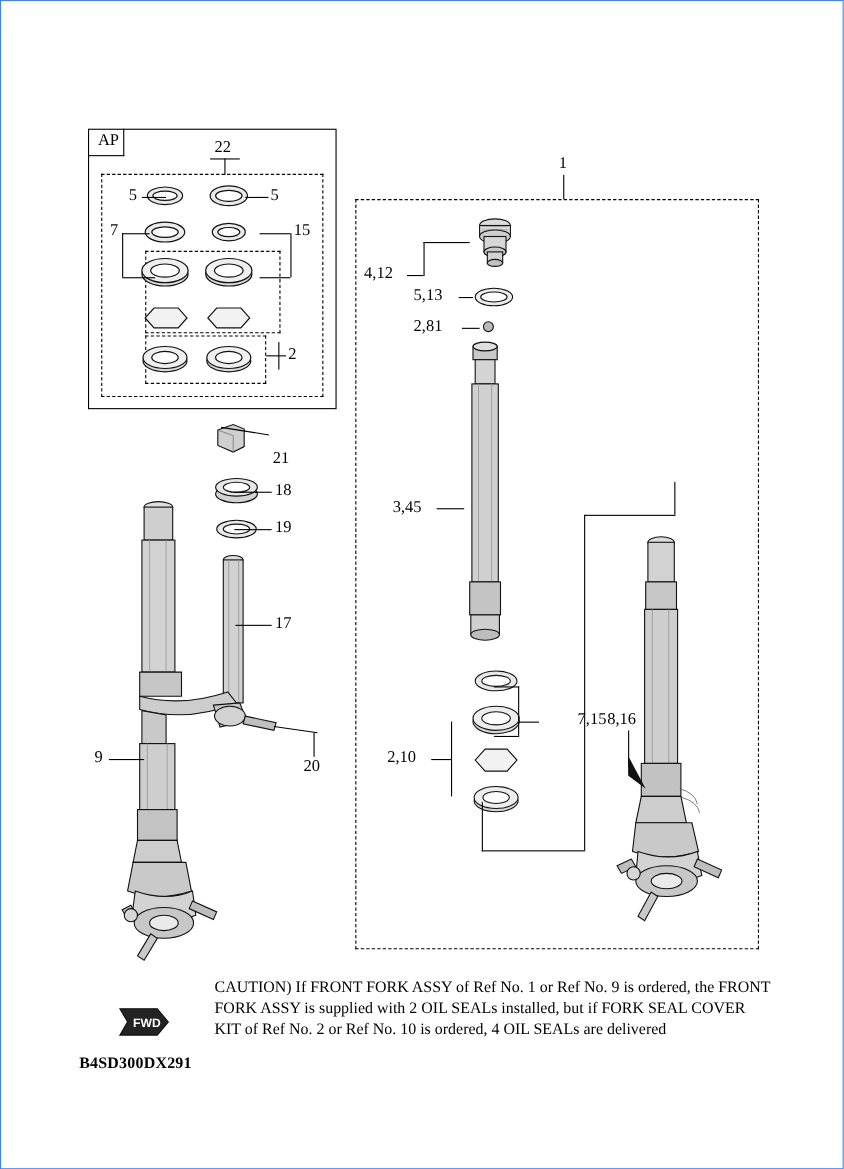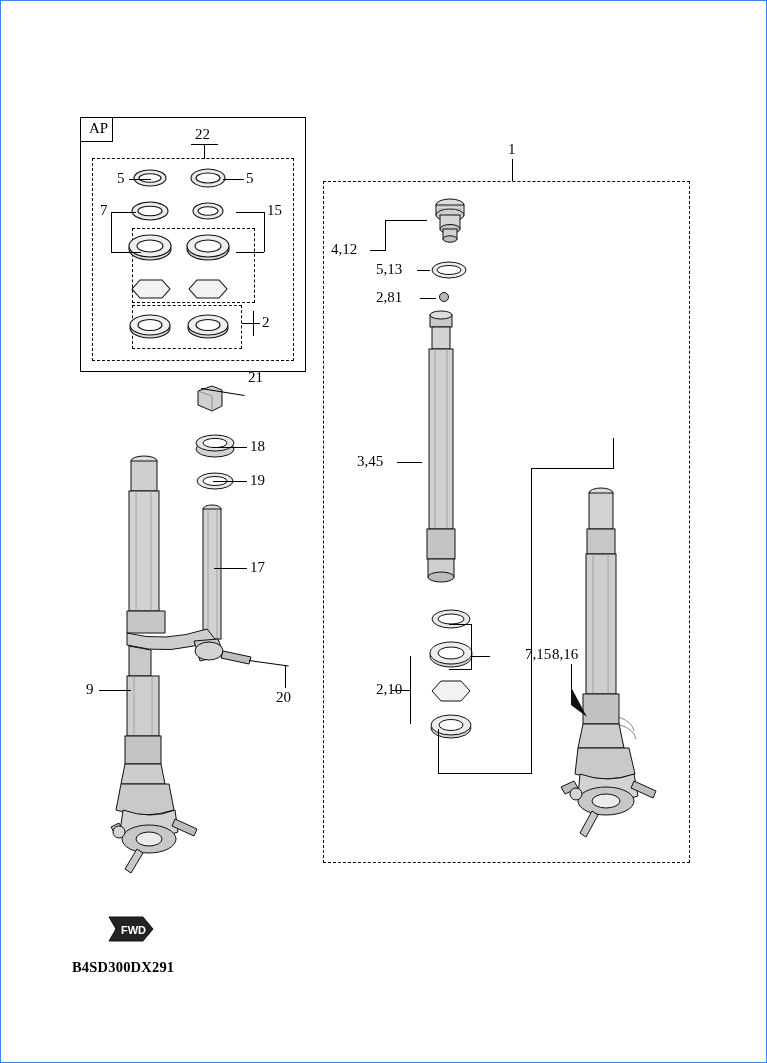--- a/index.html
+++ b/index.html
@@ -208,21 +208,21 @@
       <ellipse cx="40" cy="119" rx="20" ry="10" fill="#ededed"></ellipse>
       <ellipse cx="40" cy="119" rx="12" ry="5.5" fill="#fff"></ellipse>
     </g>
   </svg>
   <div class="lbl" style="left:492px; top:645px;margin-left:32px;">7,15</div>
   <div class="leader hline" style="left:470px; top:655px; width:19px;"></div>
   <div class="leader vline" style="left:470px; top:623px; height:45px;"></div>
   <div class="leader hline" style="left:448px; top:623px; width:23px;"></div>
   <div class="leader hline" style="left:448px; top:668px; width:23px;"></div>
 
-  <div class="lbl" style="left:351px; top:680px;margin-left:24px;">2,10</div>
+  <div class="lbl" style="left:351px; top:680px;">2,10</div>
   <div class="leader hline" style="left:391px; top:689px; width:18px;"></div>
   <div class="leader vline" style="left:409px; top:655px; height:68px;"></div>
 
   <svg class="part" style="left:555px; top:480px;" width="120" height="375" viewBox="0 0 120 375">
     <g stroke="#111" stroke-width="1">
       <ellipse cx="45" cy="12" rx="12" ry="5" fill="#dcdcdc"></ellipse>
       <rect x="33" y="12" width="24" height="36" fill="#d2d2d2"></rect>
       <rect x="31" y="48" width="28" height="25" fill="#c7c7c7"></rect>
       <rect x="30" y="73" width="30" height="140" fill="#cecece"></rect>
       <line x1="37" y1="73" x2="37" y2="213" stroke="#9b9b9b" stroke-width="0.8"></line>
@@ -252,21 +252,21 @@
   <div class="leader vline" style="left:530px; top:467px; height:305px;"></div>
   <div class="leader hline" style="left:437px; top:772px; width:94px;"></div>
   <div class="leader vline" style="left:437px; top:728px; height:45px;"></div>
 
   <svg class="part" style="left:189px; top:382px;" width="40" height="32" viewBox="0 0 40 32">
     <g stroke="#111" stroke-width="1">
       <path d="M8 8 l14 -5 l10 4 l0 16 l-10 5 l-14 -6 z" fill="#cfcfcf"></path>
       <path d="M8 8 l14 5 l0 16" fill="none" stroke="#7d7d7d" stroke-width="0.8"></path>
     </g>
   </svg>
-  <div class="lbl" style="left:247px; top:368px;">21</div>
+  <div class="lbl" style="left:247px; top:408px;">21</div>
   <div class="leader hline" style="left:200px; top:387px; width:44px; transform:rotate(9deg); transform-origin:left center;"></div>
 
   <svg class="part" style="left:190px; top:431px;" width="48" height="28" viewBox="0 0 48 28">
     <g stroke="#111" stroke-width="1">
       <ellipse cx="24" cy="17" rx="19" ry="8" fill="#d2d2d2"></ellipse>
       <ellipse cx="24" cy="11" rx="19" ry="8" fill="#e6e6e6"></ellipse>
       <ellipse cx="24" cy="11" rx="12" ry="4.6" fill="#fff"></ellipse>
     </g>
   </svg>
   <div class="lbl" style="left:249px; top:437px;">18</div>
@@ -333,16 +333,17 @@
 
   <div class="lbl" style="left:275px; top:688px;">20</div>
   <div class="leader vline" style="left:284px; top:665px; height:22px;"></div>
   <div class="leader hline" style="left:248px; top:659px; width:40px; transform:rotate(8deg); transform-origin:left center;"></div>
 
   <svg class="part" style="left:104px; top:910px;" width="56" height="36" viewBox="0 0 56 36">
     <path d="M4 6 l34 0 l10 12 l-10 12 l-34 0 l7 -12 z" fill="#232323" stroke="#111" stroke-width="1"></path>
     <text x="16" y="23" fill="#ffffff" font-family="Liberation Sans, sans-serif" font-size="11" font-weight="bold">FWD</text>
   </svg>
 
+  <div class="caution" style="left:194px; top:888px;">CAUTION) If FRONT FORK ASSY of Ref No. 1 or Ref No. 9 is ordered, the FRONT FORK ASSY is supplied with 2 OIL SEALs installed, but if FORK SEAL COVER KIT of Ref No. 2 or Ref No. 10 is ordered, 4 OIL SEALs are delivered</div>
 
   <div class="diagcode" style="left:71px; top:958px;">B4SD300DX291</div>
 
 </div>
 
 </body></html>

